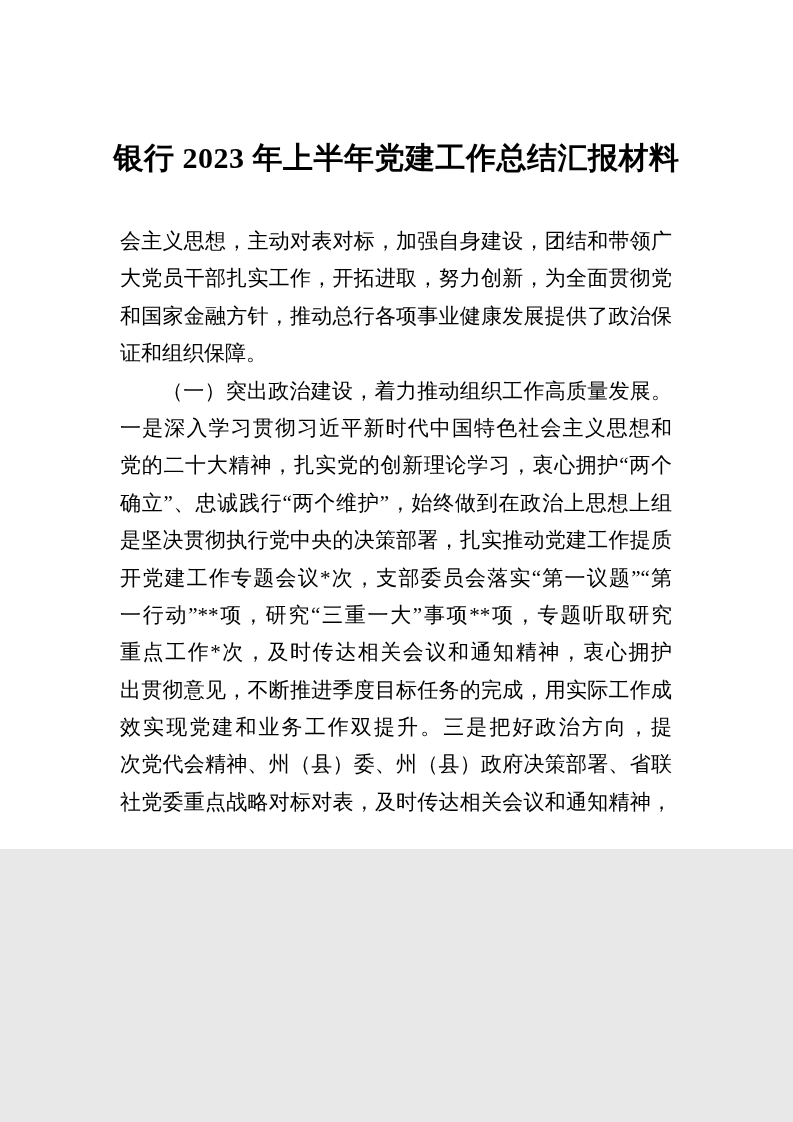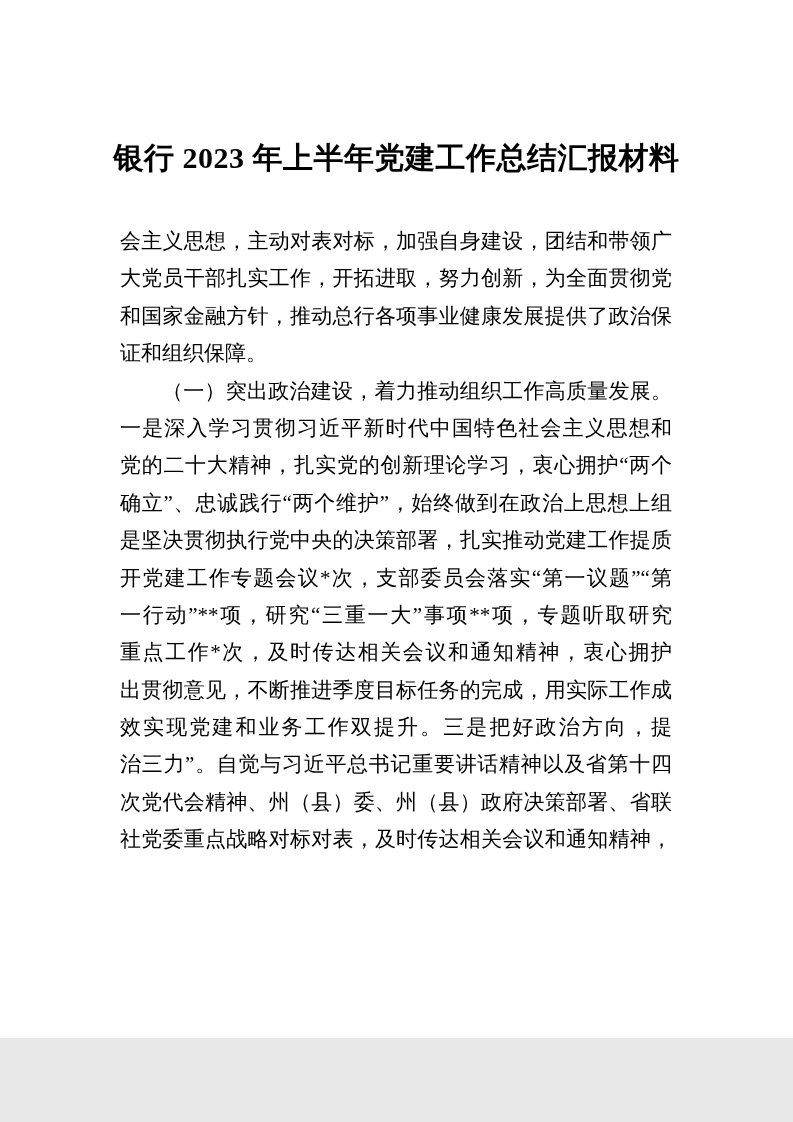--- a/index.html
+++ b/index.html
@@ -3,21 +3,21 @@
 <meta charset="utf-8">
 <style>
   html, body {
     margin: 0;
     padding: 0;
     background: #e8e8e8;
   }
   .page {
     position: relative;
     width: 793px;
-    height: 1038px;
+    height: 849px;
     margin: 0 auto;
     background: #ffffff;
     overflow: hidden;
     font-family: "Liberation Serif", "DejaVu Serif", serif;
     color: #000000;
   }
   .doc-title {
     margin: 138px 0 0 0;
     width: 793px;
     text-align: center;
@@ -68,17 +68,16 @@
       <div class="line body indent">（一）突出政治建设，着力推动组织工作高质量发展。</div>
       <div class="line body">一是深入学习贯彻习近平新时代中国特色社会主义思想和</div>
       <div class="line body">党的二十大精神，扎实党的创新理论学习，衷心拥护“两个</div>
       <div class="line body">确立”、忠诚践行“两个维护”，始终做到在政治上思想上组</div>
       <div class="line body">是坚决贯彻执行党中央的决策部署，扎实推动党建工作提质</div>
       <div class="line body">开党建工作专题会议*次，支部委员会落实“第一议题”“第</div>
       <div class="line body">一行动”**项，研究“三重一大”事项**项，专题听取研究</div>
       <div class="line body">重点工作*次，及时传达相关会议和通知精神，衷心拥护</div>
       <div class="line body">出贯彻意见，不断推进季度目标任务的完成，用实际工作成</div>
       <div class="line body">效实现党建和业务工作双提升。三是把好政治方向，提高“政</div>
-      <div class="line body">治三力”。自觉与习近平总书记重要讲话精神以及省第十四</div>
       <div class="line body">次党代会精神、州（县）委、州（县）政府决策部署、省联</div>
       <div class="line body">社党委重点战略对标对表，及时传达相关会议和通知精神，</div>
     </div>
 </div>
 
 </body></html>

